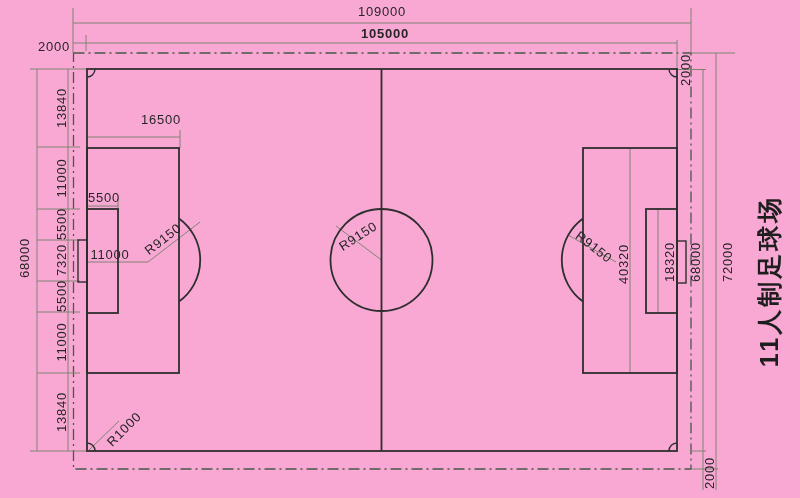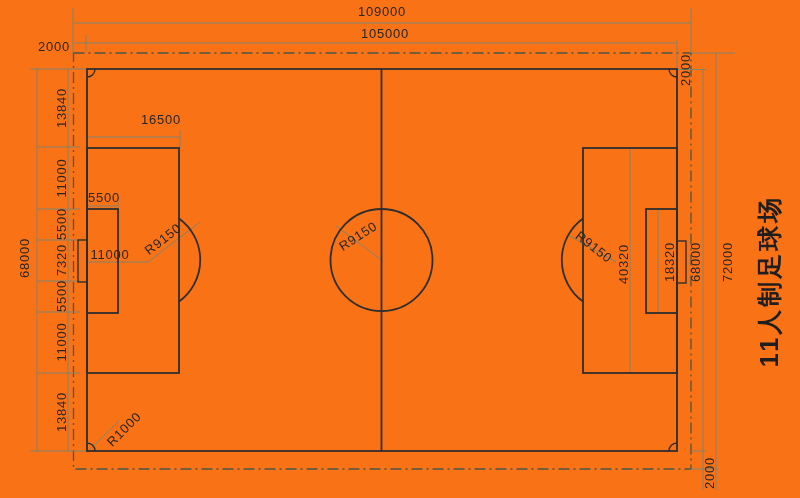--- a/index.html
+++ b/index.html
@@ -1,19 +1,19 @@
 <!DOCTYPE html>
 <html><head>
 <meta charset="utf-8">
 <style>
   html,body{margin:0;padding:0;background:#e8e8e8;}
   .stage{
     position:relative;
     width:800px;height:498px;
-    background:#f97316;
+    background:#f9a8d4;
     font-family:"Liberation Sans","DejaVu Sans",sans-serif;
     overflow:hidden;
   }
   .stage svg{position:absolute;left:0;top:0;}
   .lbl{
     position:absolute;
     transform:translate(-50%,-50%);
     font-size:13px;
     letter-spacing:0.8px;
     color:#262626;
@@ -105,21 +105,21 @@
 
     <g fill="none" stroke="#2e2e2e" stroke-width="1.4">
       <path d="M87,77 A8,8 0 0 0 95,69"></path>
       <path d="M669,69 A8,8 0 0 0 677,77"></path>
       <path d="M677,443 A8,8 0 0 0 669,451"></path>
       <path d="M95,451 A8,8 0 0 0 87,443"></path>
     </g>
   </svg>
 
   <div class="lbl" style="left:382px;top:11px;">109000</div>
-  <div class="lbl" style="left:385px;top:33px;">105000</div>
+  <div class="lbl" style="left:385px;top:33px;font-weight:bold;">105000</div>
   <div class="lbl" style="left:54px;top:46px;">2000</div>
   <div class="lbl r-90" style="left:685px;top:70px;">2000</div>
 
   <div class="lbl r-90" style="left:24px;top:258px;">68000</div>
   <div class="lbl r-90" style="left:61px;top:108px;">13840</div>
   <div class="lbl r-90" style="left:61px;top:178px;">11000</div>
   <div class="lbl r-90" style="left:61px;top:224px;">5500</div>
   <div class="lbl r-90" style="left:61px;top:260px;">7320</div>
   <div class="lbl r-90" style="left:61px;top:296px;">5500</div>
   <div class="lbl r-90" style="left:61px;top:342px;">11000</div>

